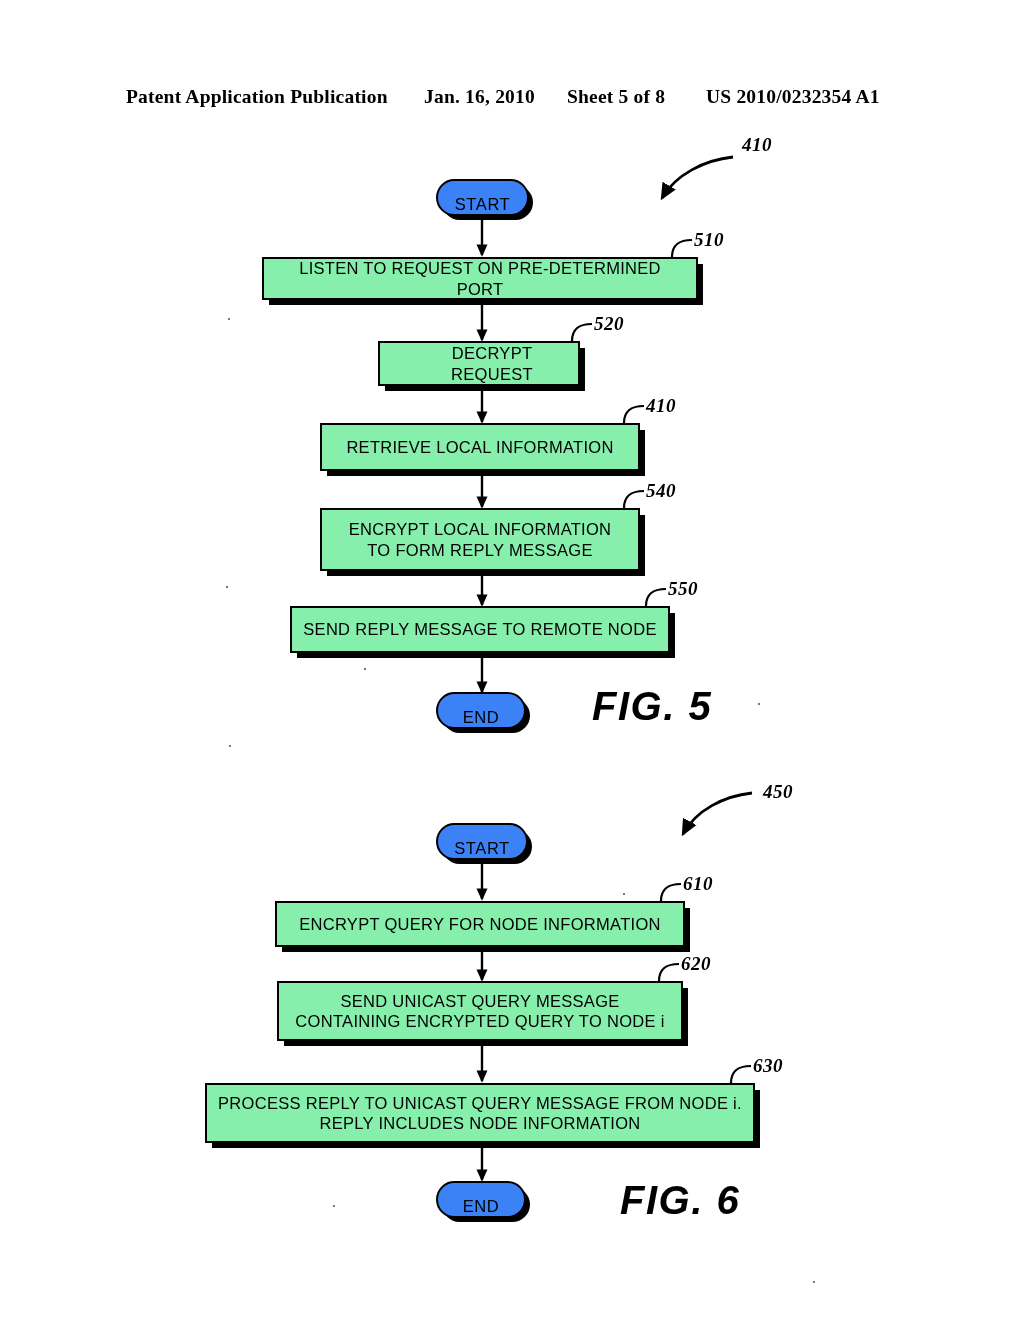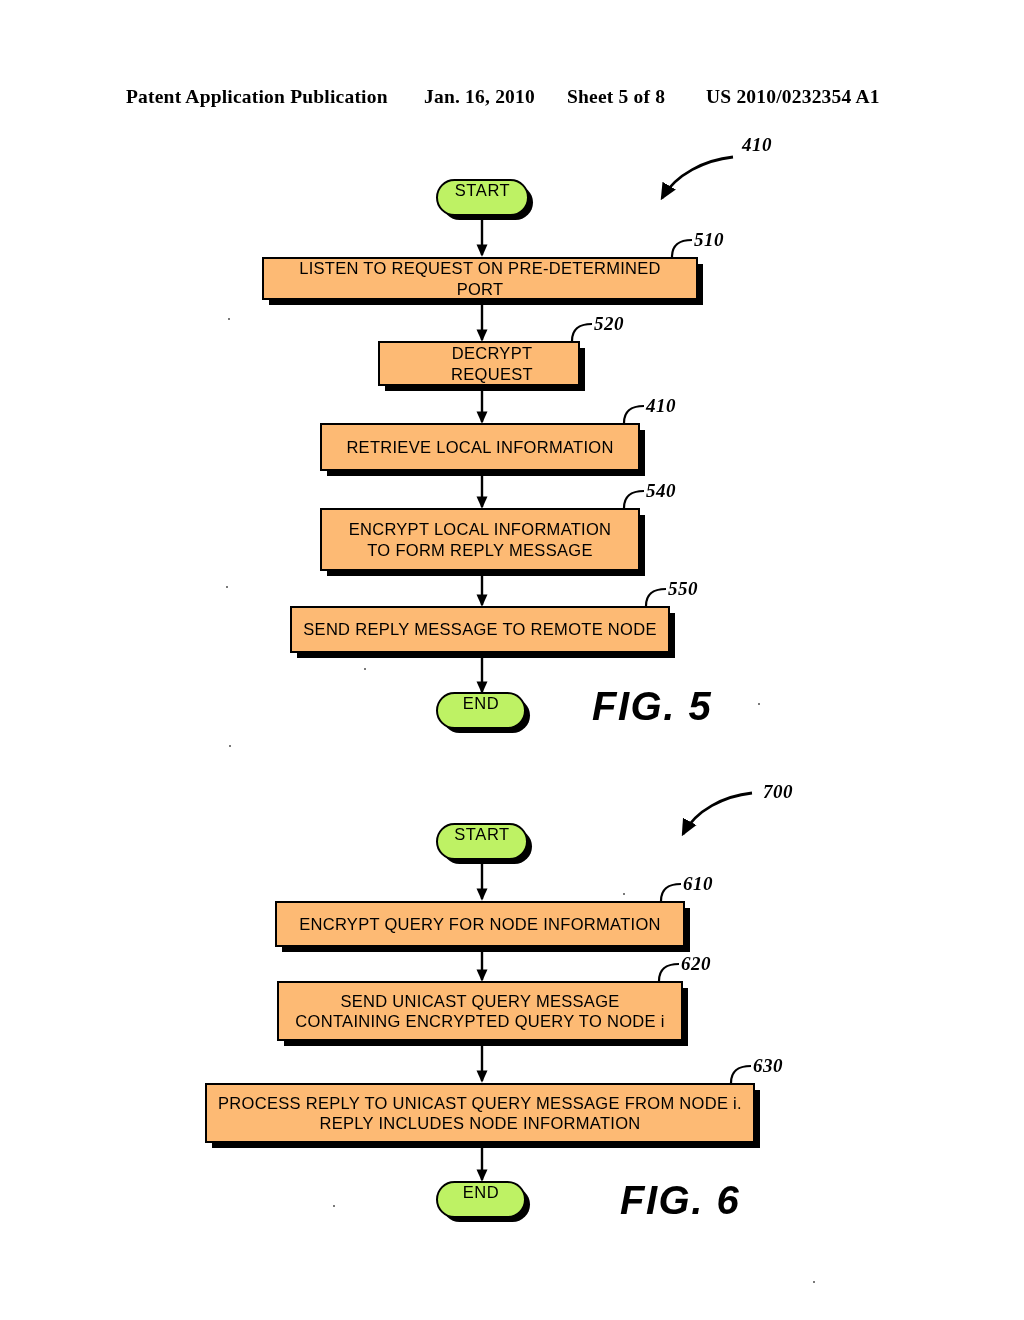--- a/index.html
+++ b/index.html
@@ -36,44 +36,44 @@
   .hdr-num   { left: 706px; }
 
   
   .figure { position: absolute; left: 0; top: 0; width: 1024px; height: 1320px; }
   .figure svg { position: absolute; left: 0; top: 0; }
 
   
   .node {
     position: absolute;
     box-sizing: border-box;
-    background: #fdba74;
+    background: #86efac;
     border: 2.5px solid #000000;
     box-shadow: 6px 6px 0 -1px #000000;
     display: flex;
     align-items: center;
     justify-content: center;
     text-align: center;
     font-size: 16.5px;
     letter-spacing: 0.3px;
     line-height: 1.22;
     padding: 0 10px;
   }
   .node .txt { display: block; white-space: pre-line; }
 
   
   .terminator {
     position: absolute;
     box-sizing: border-box;
-    background: #bef264;
+    background: #3b82f6;
     border: 2.5px solid #000000;
     border-radius: 999px;
     box-shadow: 5px 5px 0 -1px #000000;
     display: flex;
-    align-items: flex-start;
+    align-items: flex-end;
     justify-content: center;
     font-size: 16.5px;
     letter-spacing: 0.6px;
   }
 
   
   .refnum {
     position: absolute;
     font-family: "Liberation Serif", serif;
     font-style: italic;
@@ -207,21 +207,21 @@
 
   <div class="node" style="left:205px; top:1083px; width:550px; height:60px;">
     <span class="txt">PROCESS REPLY TO UNICAST QUERY MESSAGE FROM NODE i.
 REPLY INCLUDES NODE INFORMATION</span>
   </div>
 
   <div class="terminator" style="left:436px; top:1181px; width:90px; height:37px;">
     <span class="txt">END</span>
   </div>
 
-  <div class="refnum" style="left:763px; top:781px;">700</div>
+  <div class="refnum" style="left:763px; top:781px;">450</div>
   <div class="refnum" style="left:683px; top:873px;">610</div>
   <div class="refnum" style="left:681px; top:953px;">620</div>
   <div class="refnum" style="left:753px; top:1055px;">630</div>
 
   <div class="fig-caption" style="left:620px; top:1178px;text-align:right;">FIG. 6</div>
 
   <div class="speck" style="left:228px; top:318px;"></div>
   <div class="speck" style="left:226px; top:586px;"></div>
   <div class="speck" style="left:364px; top:668px;"></div>
   <div class="speck" style="left:229px; top:745px;"></div>

